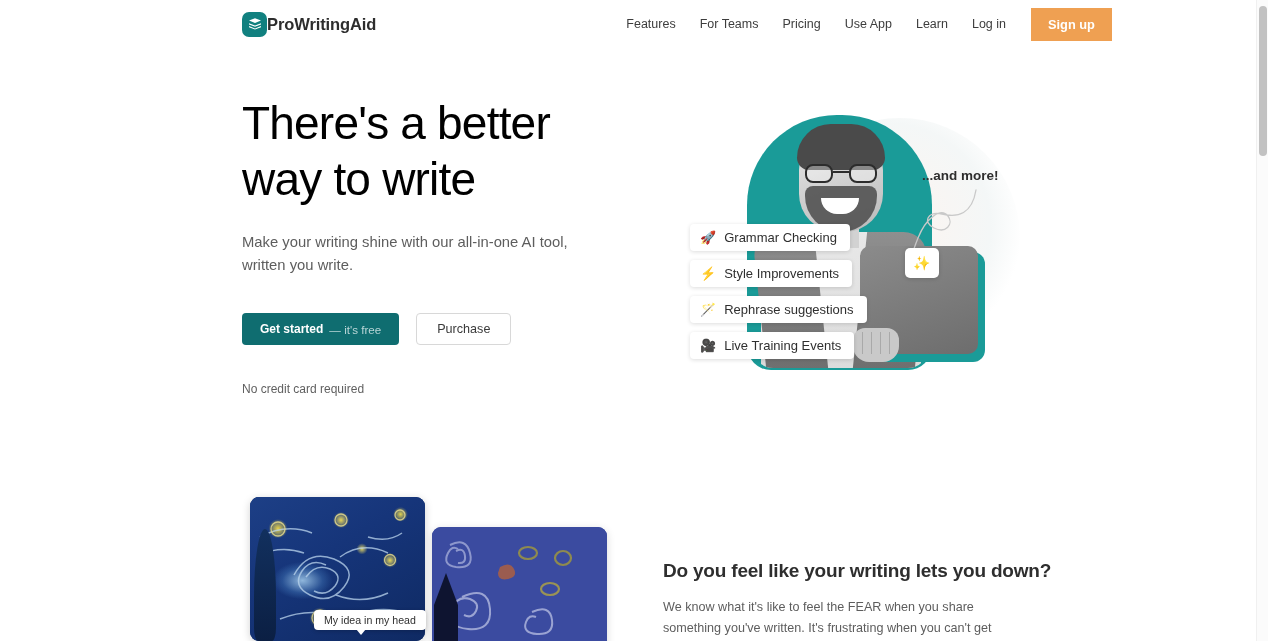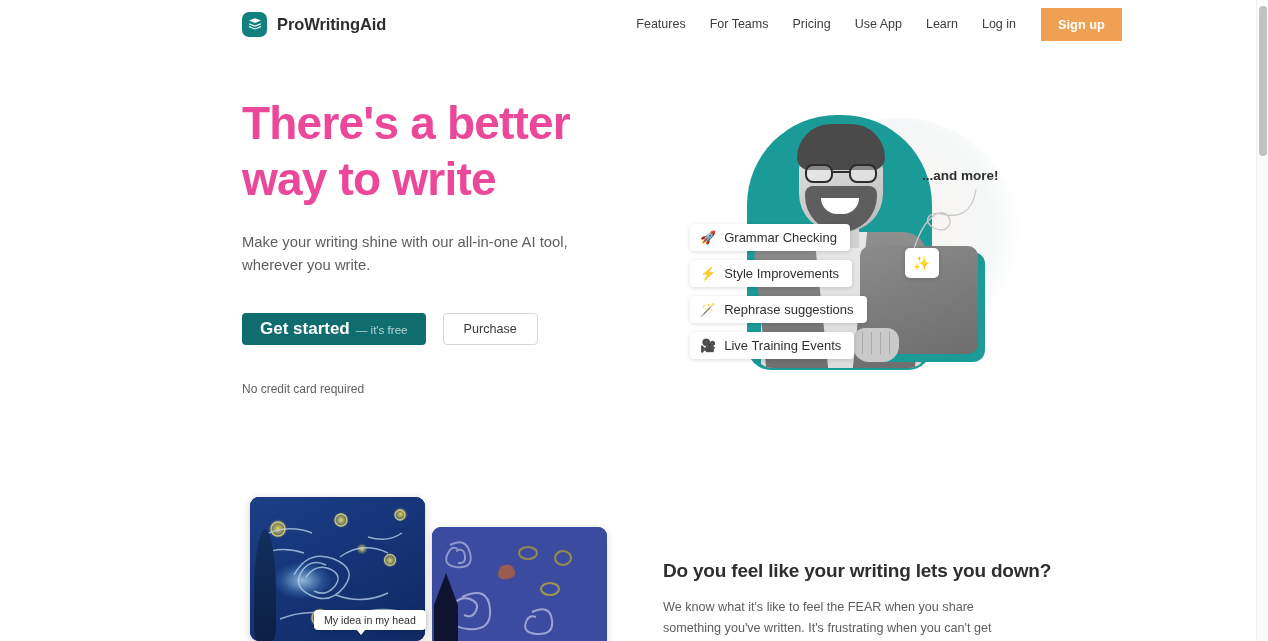--- a/index.html
+++ b/index.html
@@ -26,21 +26,20 @@
     top: 0; left: 0;
     width: 1256px;
     height: 48px;
     display: flex;
     align-items: center;
     background: #ffffff;
   }
   .brand {
     display: flex;
     align-items: center;
-    gap: 10px;
     margin-left: 242px;
     cursor: pointer;
   }
   .logo-mark {
     width: 25px; height: 25px;
     border-radius: 7px;
     background: #11807f;
     display: flex; align-items: center; justify-content: center;
     flex: 0 0 auto;
   }
@@ -82,22 +81,22 @@
 
   
   .hero {
     position: absolute;
     top: 95px; left: 242px;
     width: 400px;
   }
   .hero-title {
     font-size: 46px;
     line-height: 56px;
-    font-weight: bold;
-    color: #ec4899;
+    font-weight: normal;
+    color: #000000;
     letter-spacing: -0.8px;
   }
   .hero-sub {
     margin-top: 24px;
     font-size: 14.8px;
     line-height: 23px;
     color: #5d5d5d;
     width: 330px;
   }
   .hero-actions {
@@ -113,21 +112,21 @@
     padding: 0 18px;
     height: 32px;
     display: flex;
     align-items: center;
     gap: 6px;
     cursor: pointer;
     font-family: "Liberation Sans", sans-serif;
   }
   .btn-primary .lbl {
     color: #ffffff;
-    font-size: 17px;
+    font-size: 12px;
     font-weight: bold;
     white-space: nowrap;
   }
   .btn-primary .sub {
     color: #b9d6d7;
     font-size: 11.6px;
     white-space: nowrap;
   }
   .btn-outline {
     background: #ffffff;
@@ -459,21 +458,21 @@
       <a class="nav-link">Log in</a>
       <button class="signup-btn">Sign up</button>
     </nav>
   </div>
 
   <div class="hero">
     <h1 class="hero-title">
       <span>There's a better</span><br>
       <span>way to write</span>
     </h1>
-    <p class="hero-sub">Make your writing shine with our all-in-one AI tool, wherever you write.</p>
+    <p class="hero-sub">Make your writing shine with our all-in-one AI tool, written you write.</p>
     <div class="hero-actions">
       <button class="btn-primary">
         <span class="lbl">Get started</span>
         <span class="sub">— it's free</span>
       </button>
       <button class="btn-outline">Purchase</button>
     </div>
     <div class="hero-note">No credit card required</div>
   </div>
 

